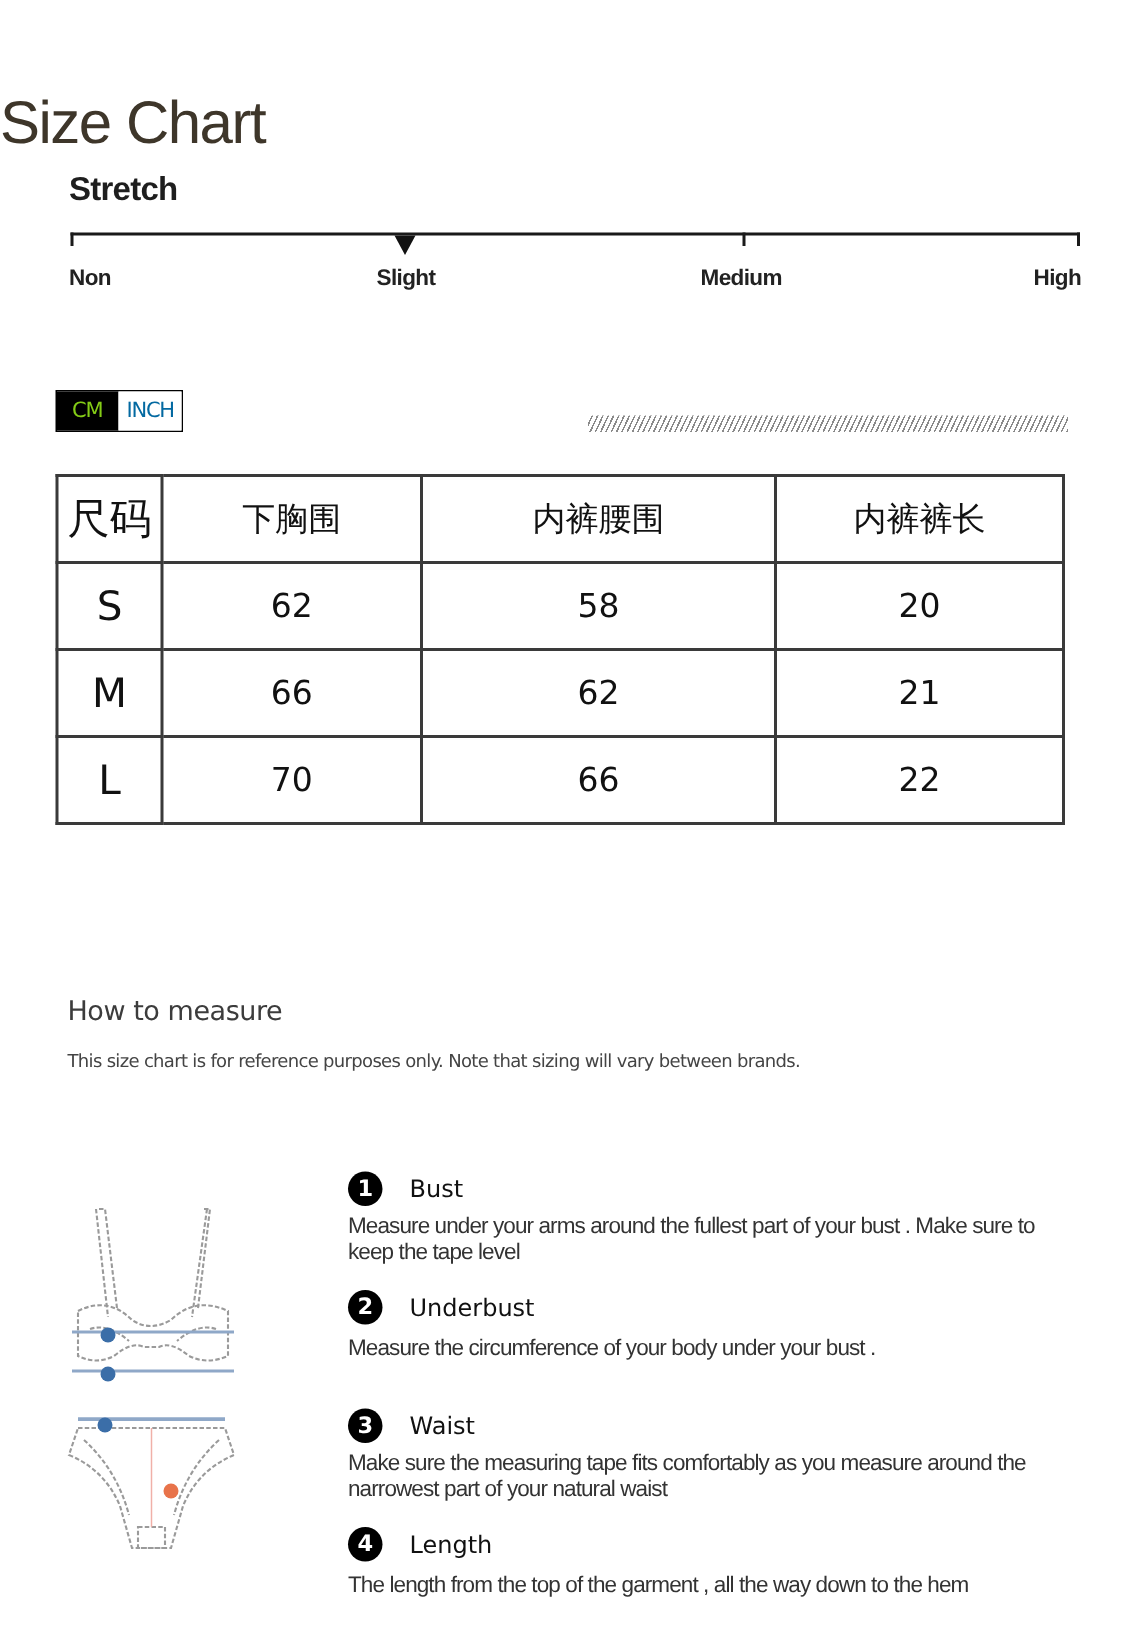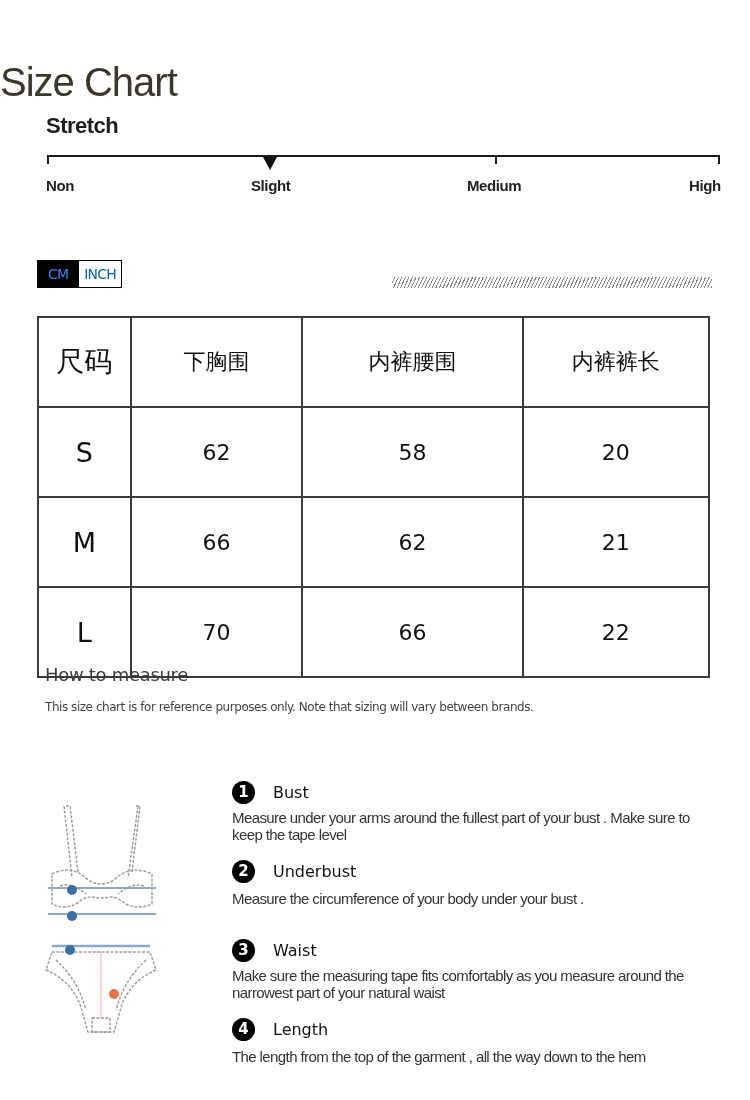--- a/index.html
+++ b/index.html
@@ -9,28 +9,28 @@
   .title { left: 0; width: 750px; top: 60px; text-align: left; font-size: 40px; color: #3e362a; letter-spacing: -1px; }
   .stretch-label { left: 46px; top: 113px; font-size: 22px; font-weight: bold; color: #1e1e1e; letter-spacing: -0.5px; }
 
   .scale-line { left: 47px; top: 155px; width: 673px; height: 2px; background: #1a1a1a; }
   .tick { top: 155px; width: 2px; height: 9px; background: #1a1a1a; }
   .marker { top: 157px; width: 0; height: 0; border-left: 7px solid transparent; border-right: 7px solid transparent; border-top: 13px solid #111; }
   .scale-text { top: 177px; font-size: 15px; font-weight: bold; color: #222; letter-spacing: -0.4px; }
 
   .unit-toggle { left: 37px; top: 260px; height: 26px; display: flex; border: 1px solid #000; }
   .unit-btn { height: 26px; line-height: 26px; font-size: 14px; font-family: "DejaVu Sans", sans-serif; letter-spacing: -0.8px; padding: 0 5px; }
-  .unit-btn.active { background: #000; color: #3b82f6; padding: 0 11px 0 10px; }
+  .unit-btn.active { background: #000; color: #84cc16; padding: 0 11px 0 10px; }
   .unit-btn.inactive { background: #fff; color: #0369a1; padding: 0 5px; }
 
   .hatch { left: 392px; top: 277px; width: 320px; height: 11px;
     background: repeating-linear-gradient(115deg, #ffffff 0px, #ffffff 2.2px, #8a8a8a 2.2px, #8a8a8a 3.2px); }
 
   table.size-table { position: absolute; left: 37px; top: 316px; border-collapse: collapse; width: 673px; }
-  .size-table td { border: 2px solid #3a3a3a; height: 56px; text-align: center; vertical-align: middle; font-family: "DejaVu Sans", sans-serif; font-size: 22px; color: #111; padding: 16px; margin-left: 32px; }
+  .size-table td { border: 2px solid #3a3a3a; height: 56px; text-align: center; vertical-align: middle; font-family: "DejaVu Sans", sans-serif; font-size: 22px; color: #111; padding: 0; margin-left: 32px; }
   .size-table td.size-cell { font-size: 27px; width: 68px; }
   .size-table tr.header td { font-size: 22px; }
   .size-table tr.header td.size-cell { font-size: 28px; }
   .col2 { width: 171px; } .col3 { width: 234px; } .col4 { width: 190px; }
 
   .how-title { left: 45px; top: 664px; font-size: 18px; font-family: "DejaVu Sans", sans-serif; color: #3c3c3c; letter-spacing: -0.3px; }
   .how-note { left: 45px; top: 700px; font-size: 12px; font-family: "DejaVu Sans", sans-serif; color: #444; letter-spacing: -0.45px; }
 
   .figure { left: 42px; width: 118px; }
   .step { left: 232px; width: 490px; }

